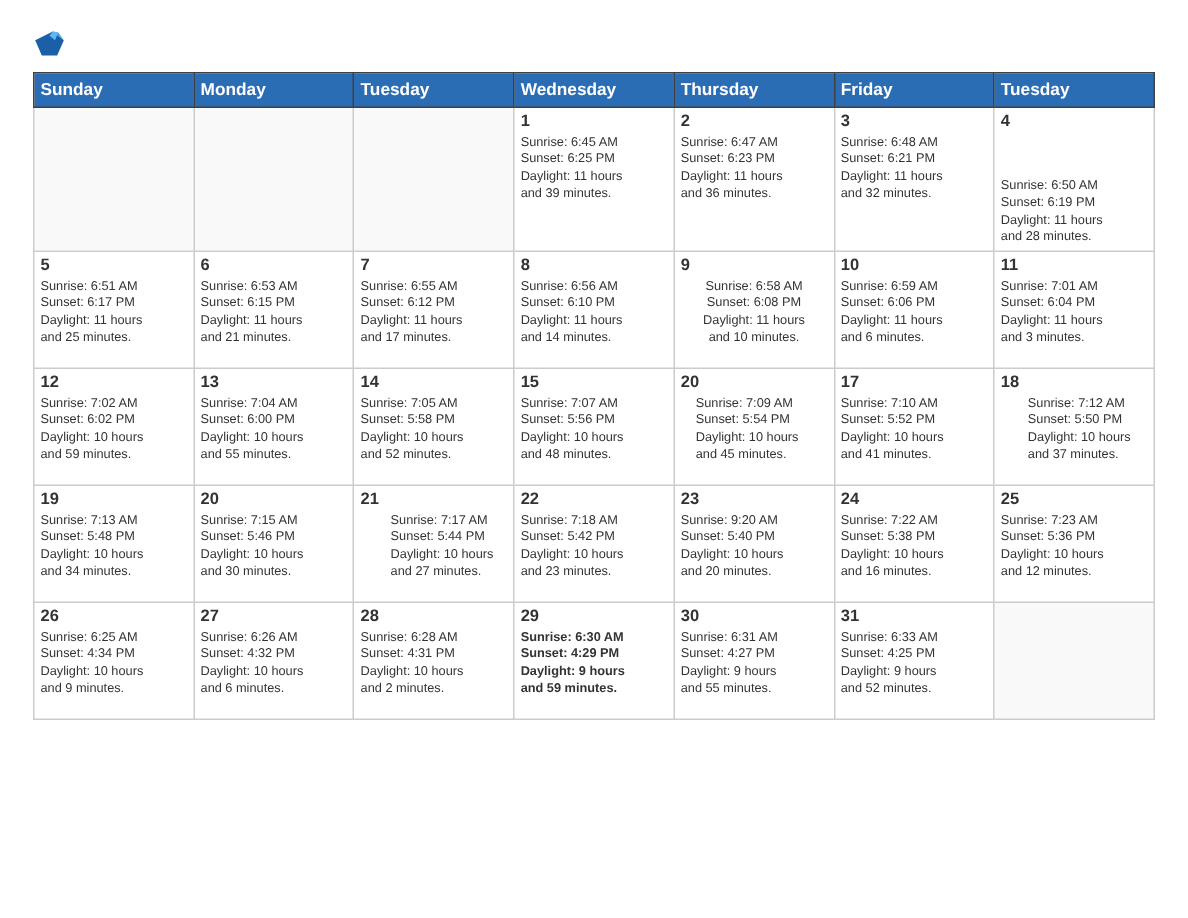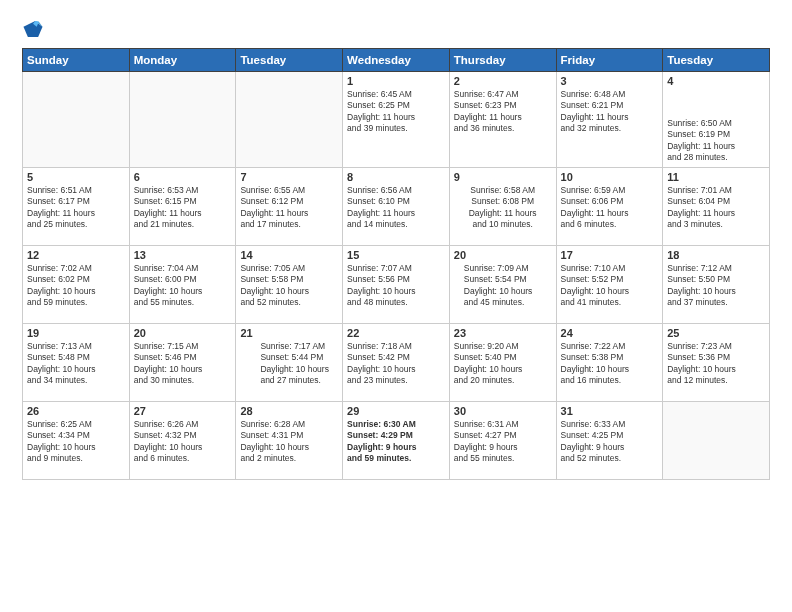--- a/index.html
+++ b/index.html
@@ -249,21 +249,21 @@
           </td>
           <td>
             <div class="day-num">17</div>
             <div class="day-info" style="white-space: pre-line;">Sunrise: 7:10 AM
 Sunset: 5:52 PM
 Daylight: 10 hours
 and 41 minutes.</div>
           </td>
           <td>
             <div class="day-num">18</div>
-            <div class="day-info" style="white-space: pre-line;">Sunrise: 7:12 AM
+            <div class="day-info" style="white-space: pre-line; margin-left: 18px;">Sunrise: 7:12 AM
 Sunset: 5:50 PM
 Daylight: 10 hours
 and 37 minutes.</div>
           </td>
         </tr>
         <tr>
           <td>
             <div class="day-num">19</div>
             <div class="day-info" style="white-space: pre-line;">Sunrise: 7:13 AM
 Sunset: 5:48 PM

